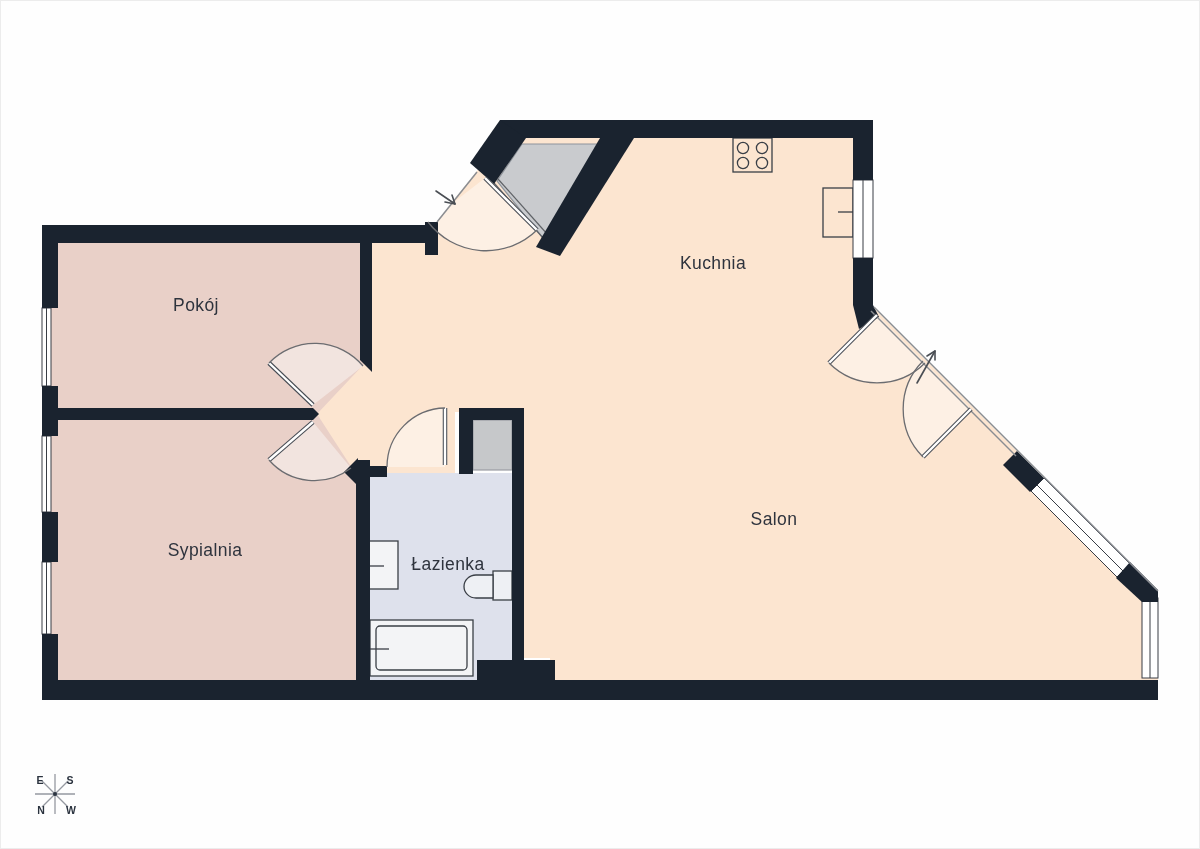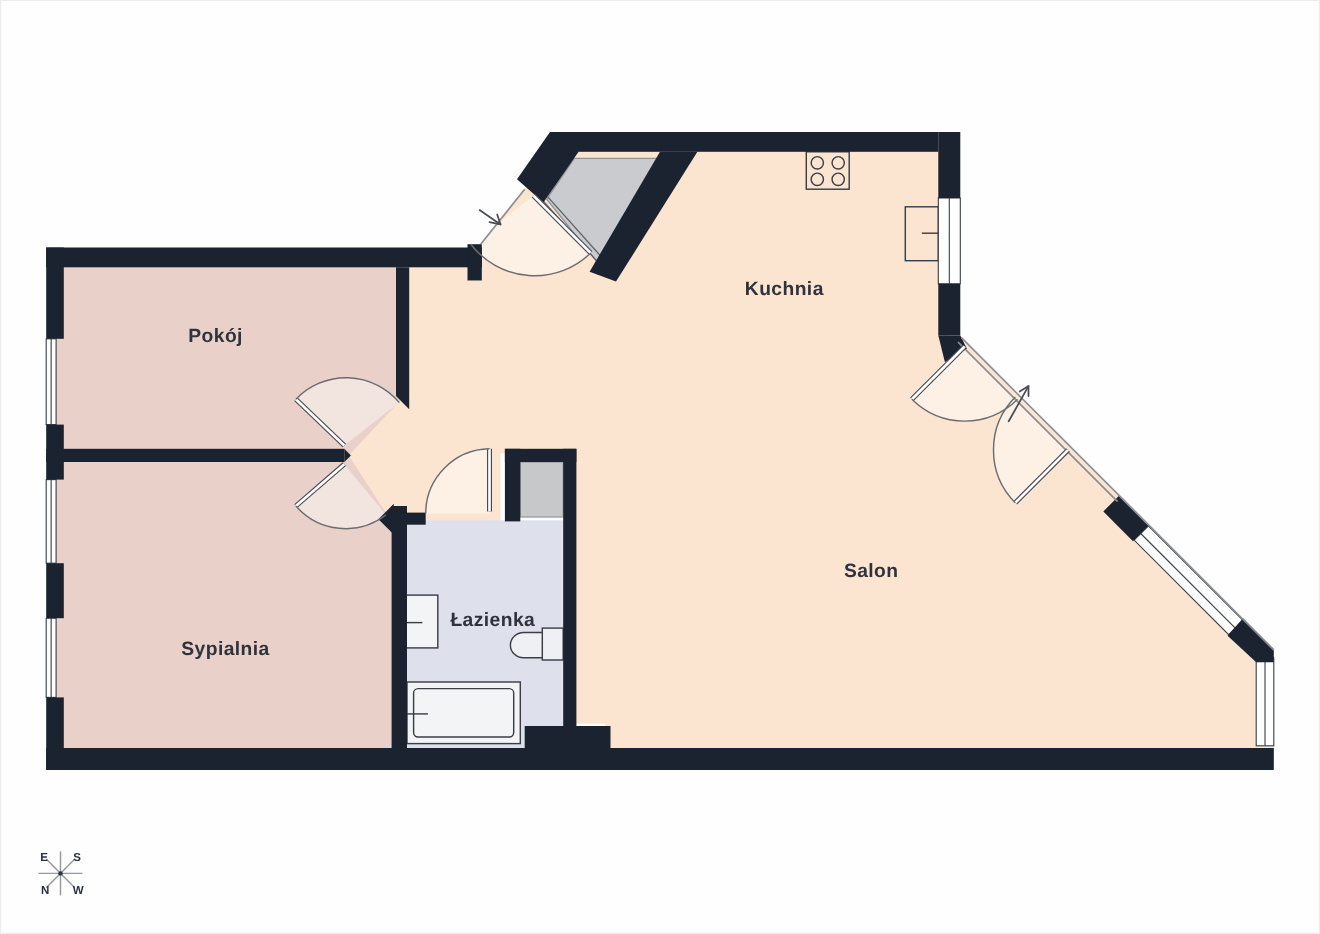--- a/index.html
+++ b/index.html
@@ -9,21 +9,21 @@
     background:#fefefe;
     overflow:hidden;
     font-family:"Liberation Sans", sans-serif;
     box-shadow:inset 0 0 0 1px #ececec;
   }
   svg.plan{position:absolute;left:0;top:0;width:1200px;height:849px;display:block;}
   .room-label{
     position:absolute;
     transform:translate(-50%,-50%);
     font-size:17.5px;
-    font-weight:700;
+    font-weight:400;
     letter-spacing:.4px;
     color:#2e333d;
     white-space:nowrap;
     user-select:none;
   }
   .compass-letter{
     position:absolute;
     transform:translate(-50%,-50%);
     font-size:10.5px;
     font-weight:700;
@@ -205,23 +205,23 @@
   <g stroke="#9598a0" stroke-width="1.3">
     <line x1="35" y1="794" x2="75" y2="794"></line>
     <line x1="55" y1="774" x2="55" y2="814"></line>
     <line x1="42" y1="781" x2="68" y2="807"></line>
     <line x1="42" y1="807" x2="68" y2="781"></line>
     <circle cx="55" cy="794" r="2" fill="#2b3440" stroke="none"></circle>
   </g>
 </svg>
 
   <div class="room-label" style="left:196px; top:305px;">Pokój</div>
-  <div class="room-label" style="left:205px; top:550px;margin-top:40px;">Sypialnia</div>
+  <div class="room-label" style="left:205px; top:550px;">Sypialnia</div>
   <div class="room-label" style="left:448px; top:564px;">Łazienka</div>
   <div class="room-label" style="left:713px; top:263px;">Kuchnia</div>
-  <div class="room-label" style="left:792px; top:519px;">Salon</div>
+  <div class="room-label" style="left:774px; top:519px;">Salon</div>
 
   <div class="compass-letter" style="left:40px; top:780px;">E</div>
   <div class="compass-letter" style="left:70px; top:780px;">S</div>
   <div class="compass-letter" style="left:41px; top:810px;">N</div>
   <div class="compass-letter" style="left:71px; top:810px;">W</div>
 
 </div>
 
 </body></html>

